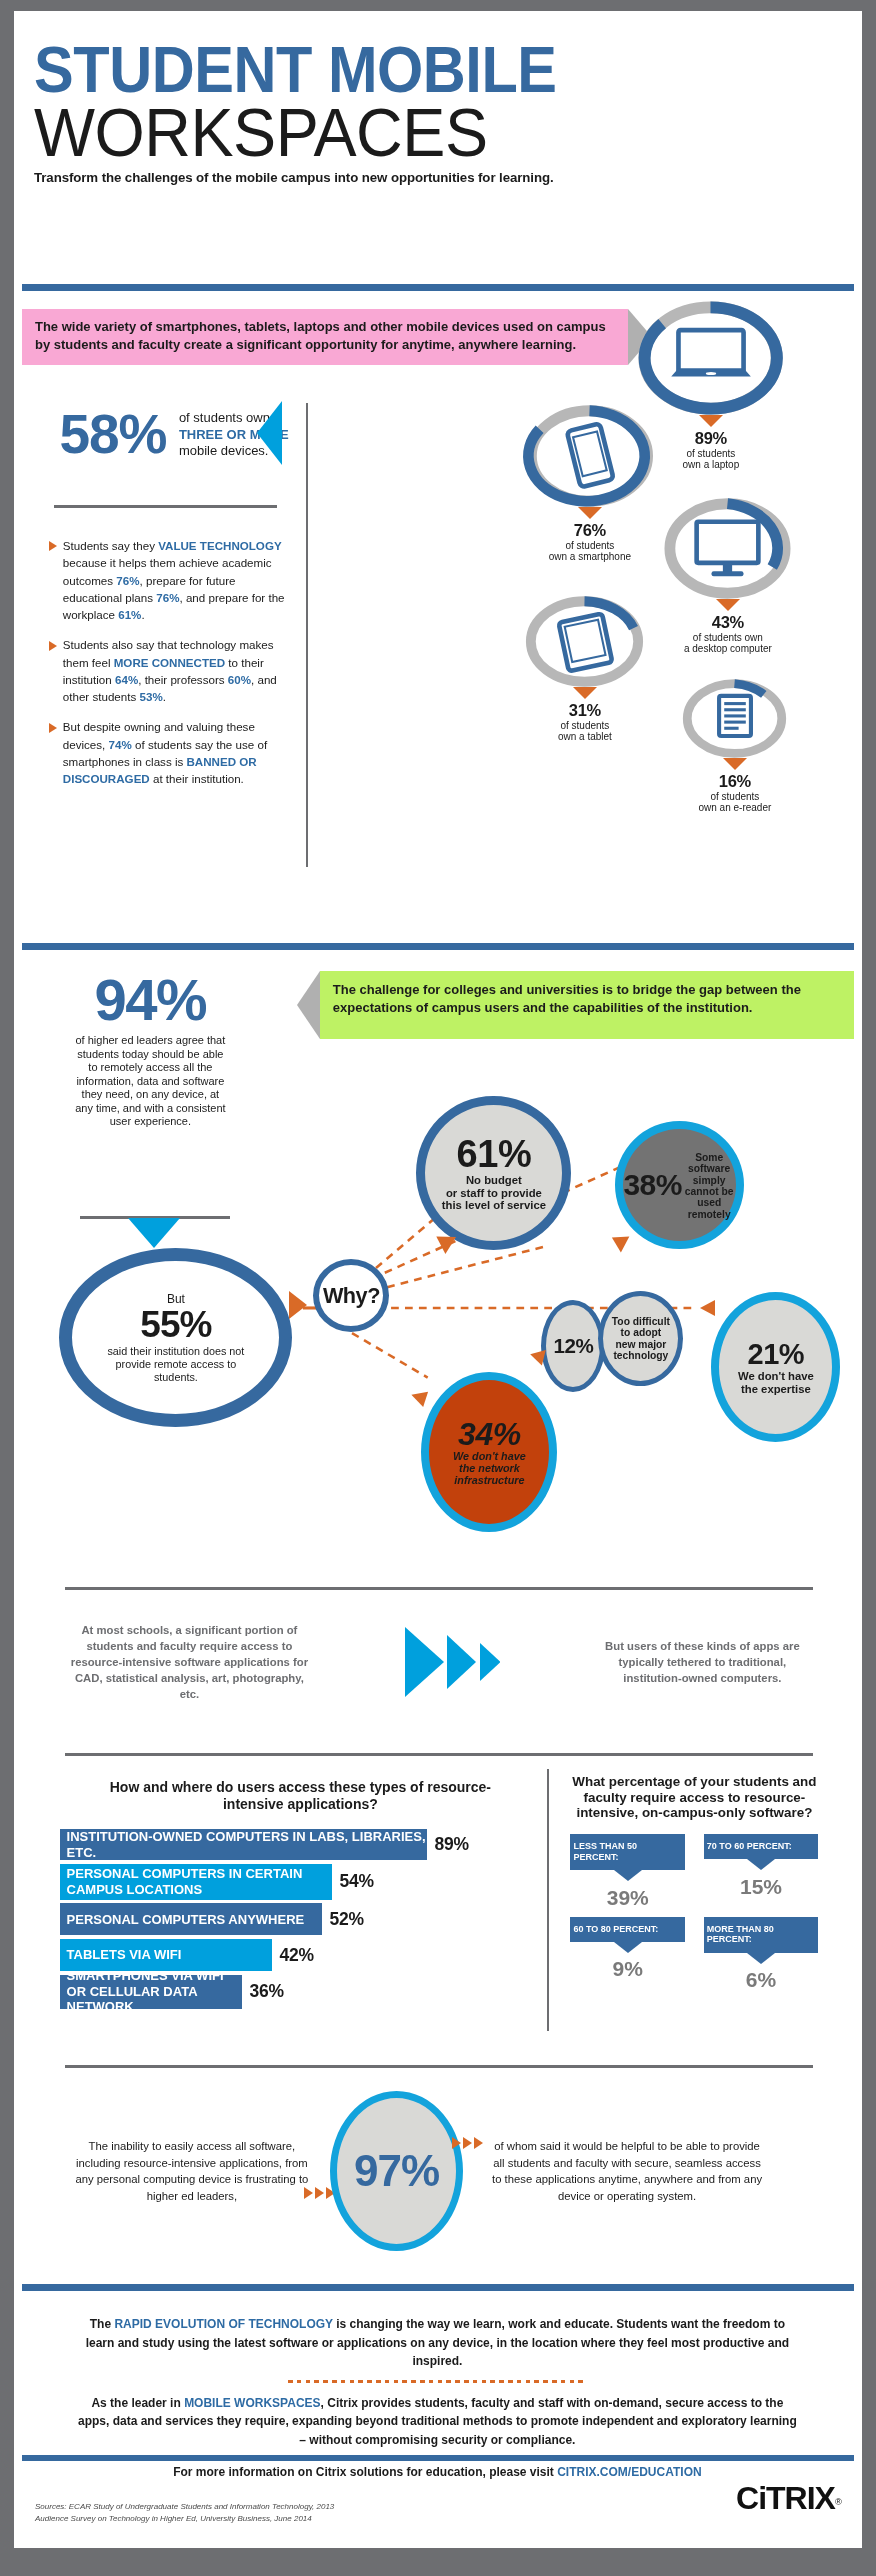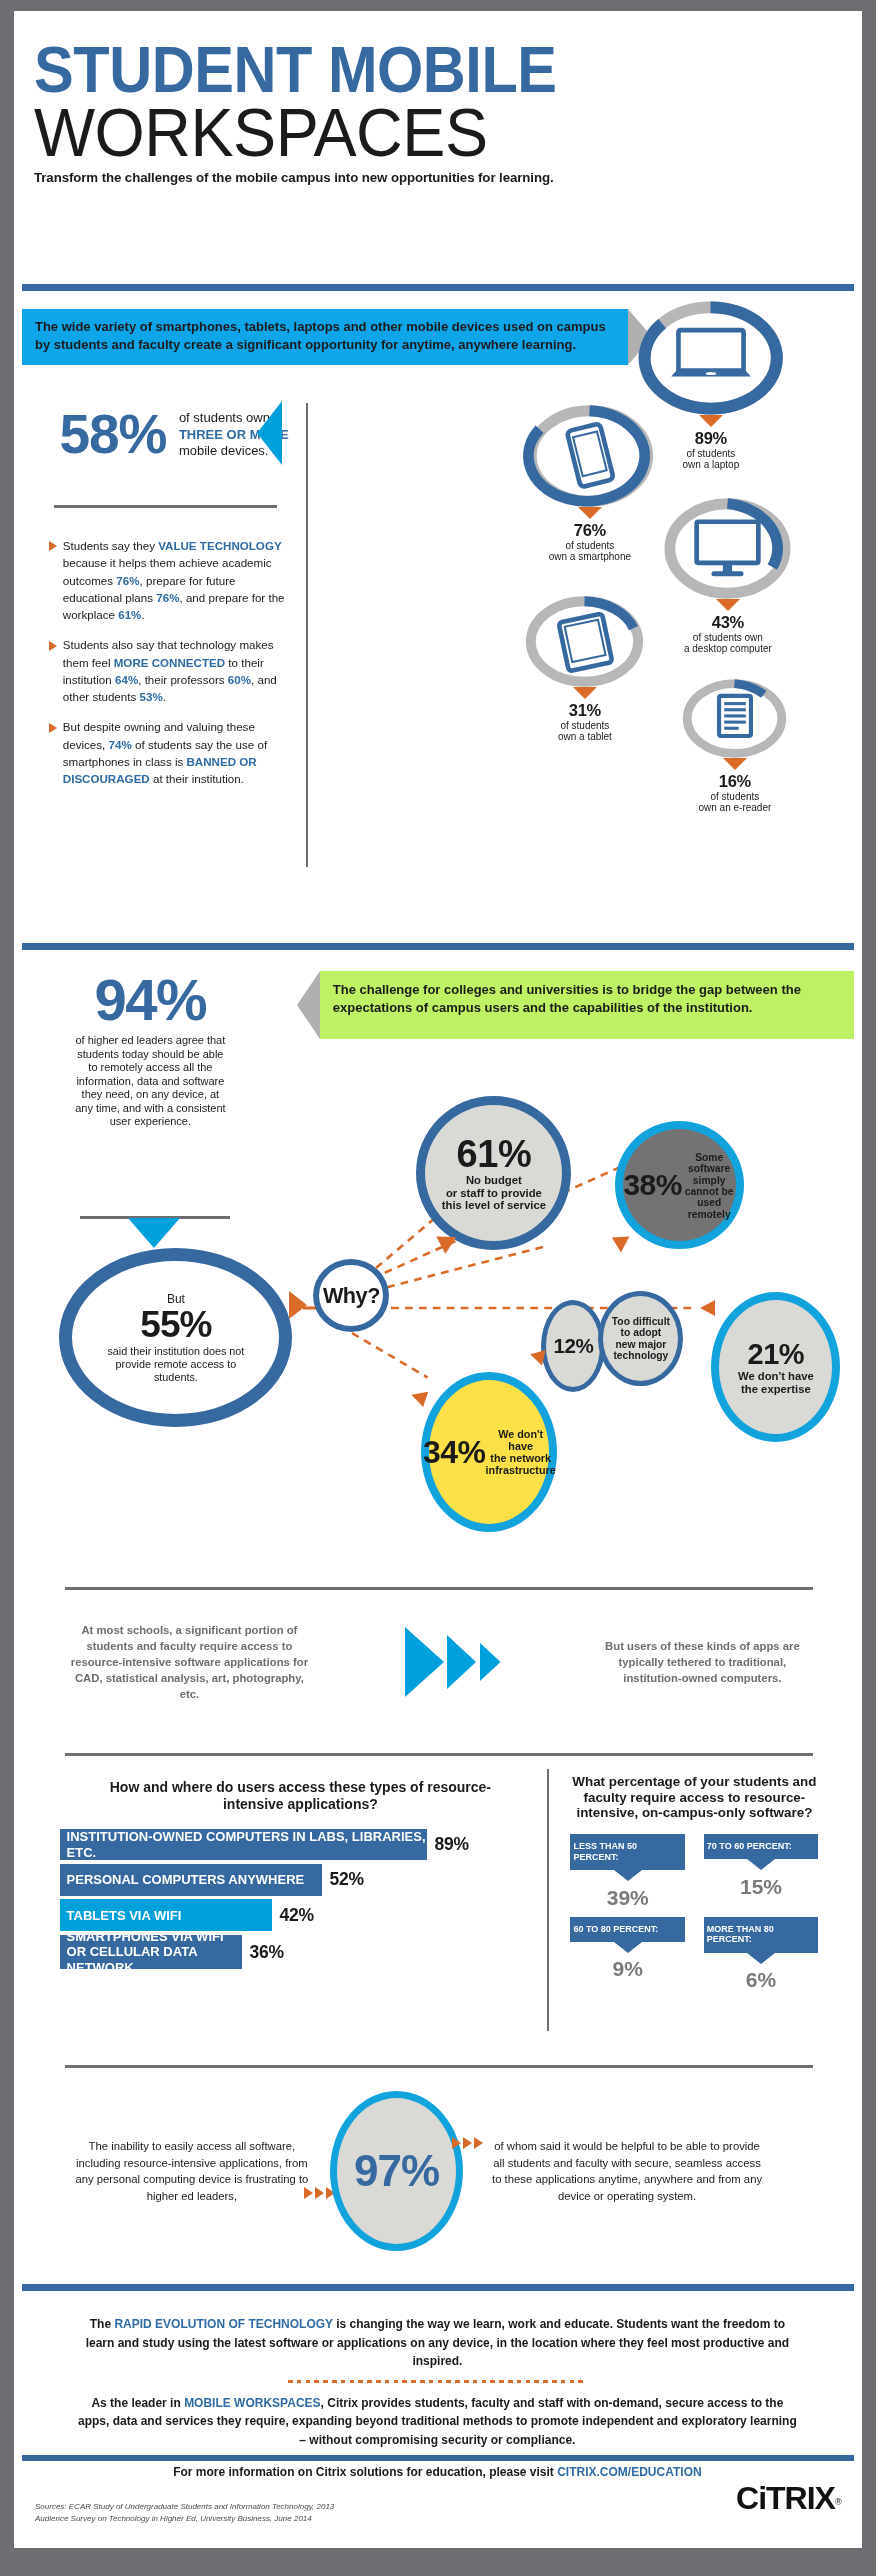--- a/index.html
+++ b/index.html
@@ -55,21 +55,21 @@
     white-space: nowrap;
     transform: scaleX(0.97);
     transform-origin: left center;
   }
 
   .rule-blue { background: #36699f; height: 6.7px; }
   .rule-grey { background: #6d6e71; height: 2.6px; }
 
   
   .banner {
-    background: #0ea5e9;
+    background: #f9a8d4;
     color: #1b1b1b;
     font-family: "Liberation Sans Narrow", "Liberation Sans", sans-serif;
     font-weight: 700;
     font-size: 13px;
     line-height: 1.34;
     padding: 8.8px 13.4px 8.8px 13.4px;
   }
   .banner-pt {
     width: 0; height: 0;
     border-top: 28px solid transparent;
@@ -531,21 +531,21 @@
   </div>
   <div style="position:absolute;left:516px;top:1337px;width:0;height:0;border-top:8.3px solid transparent;border-bottom:8.3px solid transparent;border-right:14.4px solid #d96a27;transform:rotate(14deg);"></div>
 
   <div class="bub" style="left:697px;top:1281px;width:129px;height:150px;background:#d9d9d6;border:8.3px solid #13a3dc;flex-direction:column;">
     <div class="pct" style="font-size:29px;">21%</div>
     <div class="lbl" style="font-size:11.3px;white-space:pre-line;margin-top:1.5px;">We don't have
 the expertise</div>
   </div>
   <div style="position:absolute;left:686px;top:1289px;width:0;height:0;border-top:8.8px solid transparent;border-bottom:8.8px solid transparent;border-right:15.5px solid #d96a27;"></div>
 
-  <div class="bub" style="left:407px;top:1361px;width:136px;height:160px;background:#fde047;border:8.3px solid #13a3dc;flex-direction:row;">
+  <div class="bub" style="left:407px;top:1361px;width:136px;height:160px;background:#c2410c;border:8.3px solid #13a3dc;flex-direction:column;font-style:italic;">
     <div class="pct" style="font-size:32px;">34%</div>
     <div class="lbl" style="font-size:10.8px;white-space:pre-line;margin-top:1.5px;">We don't have
 the network
 infrastructure</div>
   </div>
   <div style="position:absolute;left:397px;top:1378px;width:0;height:0;border-top:8.8px solid transparent;border-bottom:8.8px solid transparent;border-right:15.5px solid #d96a27;transform:rotate(18deg);"></div>
 
   <div class="rule-grey" style="position:absolute;left:51px;top:1576px;width:748px;"></div>
 
   <div style="position:absolute;left:51px;top:1611px;width:748px;display:flex;align-items:center;justify-content:space-between;">
@@ -568,20 +568,24 @@
 
   <div style="position:absolute;left:46px;top:1768px;width:480px;">
     <div class="q-head" style="padding:0 31px;">How and where do users access these types of resource-intensive applications?</div>
 
     <div style="margin-top:17.5px;">
       <div class="barrow">
         <div class="bar" style="width:367px;height:31px;background:#36699f;">INSTITUTION-OWNED COMPUTERS IN LABS, LIBRARIES, ETC.</div>
         <div class="barval">89%</div>
       </div>
       <div class="barrow">
+        <div class="bar" style="width:272px;height:36px;background:#00a0dd;">PERSONAL COMPUTERS IN CERTAIN CAMPUS LOCATIONS</div>
+        <div class="barval">54%</div>
+      </div>
+      <div class="barrow">
         <div class="bar" style="width:262px;height:32px;background:#36699f;">PERSONAL COMPUTERS ANYWHERE</div>
         <div class="barval">52%</div>
       </div>
       <div class="barrow">
         <div class="bar" style="width:212px;height:32px;background:#00a0dd;">TABLETS VIA WIFI</div>
         <div class="barval">42%</div>
       </div>
       <div class="barrow">
         <div class="bar" style="width:182px;height:34px;background:#36699f;">SMARTPHONES VIA WIFI OR CELLULAR DATA NETWORK</div>
         <div class="barval">36%</div>

